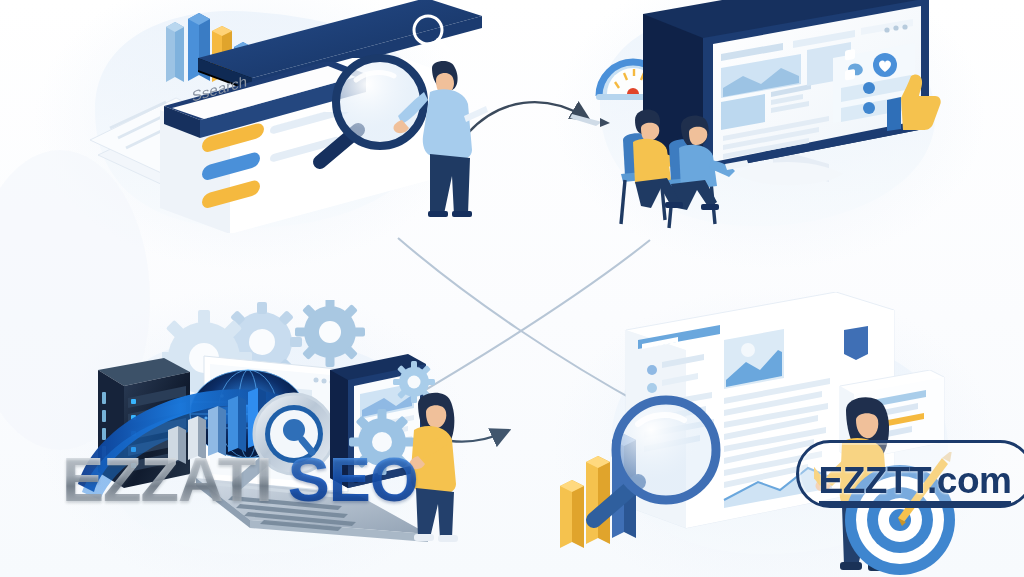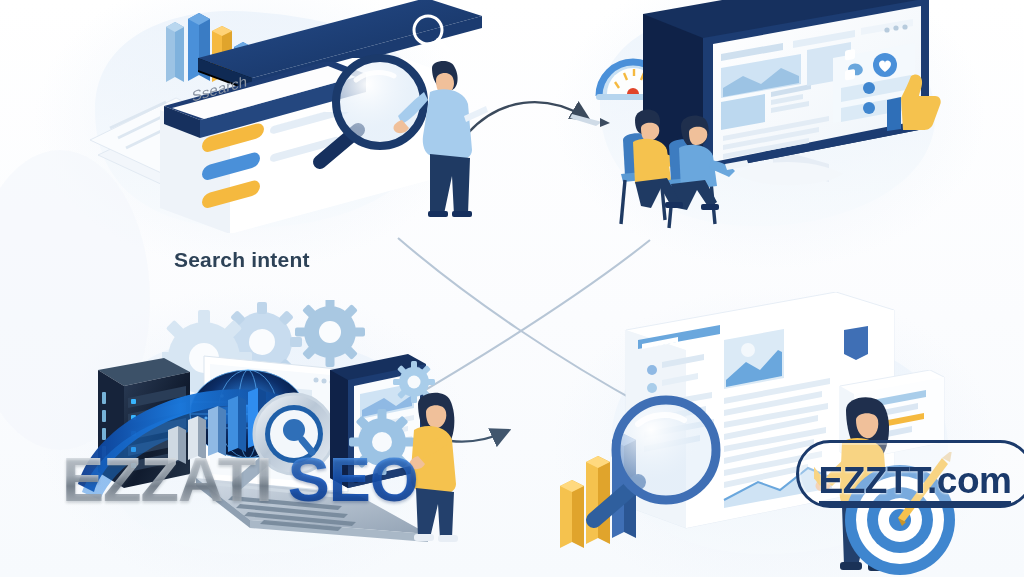--- a/index.html
+++ b/index.html
@@ -164,21 +164,20 @@
       <path d="M44 22 C44 14,58 12,61 20 C64 28,60 36,52 36 C46 36,44 30,44 22Z" fill="#f0c09a"></path>
       <path d="M38 34 C52 28,72 32,76 46 L80 92 C80 100,70 104,62 102 L40 98 C32 96,30 86,31 78 Z" fill="#a6cced"></path>
       <path d="M36 42 C26 54,18 62,10 66 L6 58 C14 50,24 40,32 34 Z" fill="#a6cced"></path>
       <path d="M10 62 C4 64,0 68,2 72 C5 77,14 76,17 70 Z" fill="#f0c09a"></path>
       <path d="M38 96 L78 100 L76 156 L62 157 L60 118 L52 156 L38 155 Z" fill="#1f3a63"></path>
       <rect x="36" y="153" width="20" height="6" rx="2" fill="#16305e"></rect>
       <rect x="60" y="153" width="20" height="6" rx="2" fill="#16305e"></rect>
       <path d="M72 58 L94 48 L96 54 L74 64 Z" fill="#e9f1f9"></path>
     </svg>
 
-    <div class="abs lbl" style="left:44px;top:248px;font-size:21px;">Search intent</div>
   </div>
 
   <div class="abs" style="left:575px;top:0;width:360px;height:235px;">
 
     <svg class="abs" style="left:18px;top:42px" width="90" height="62">
       <path d="M6 54 A34 34 0 0 1 74 54 Z" fill="#c7e0f4"></path>
       <path d="M6 54 A34 34 0 0 1 74 54" fill="none" stroke="#4a90d9" stroke-width="7" stroke-linejoin="round"></path>
       <path d="M14 52 A26 26 0 0 1 66 52 Z" fill="#fdfefe"></path>
       <line x1="22" y1="40" x2="26" y2="46" stroke="#f5b93f" stroke-width="2.4"></line>
       <line x1="31" y1="31" x2="34" y2="38" stroke="#f5b93f" stroke-width="2.4"></line>

